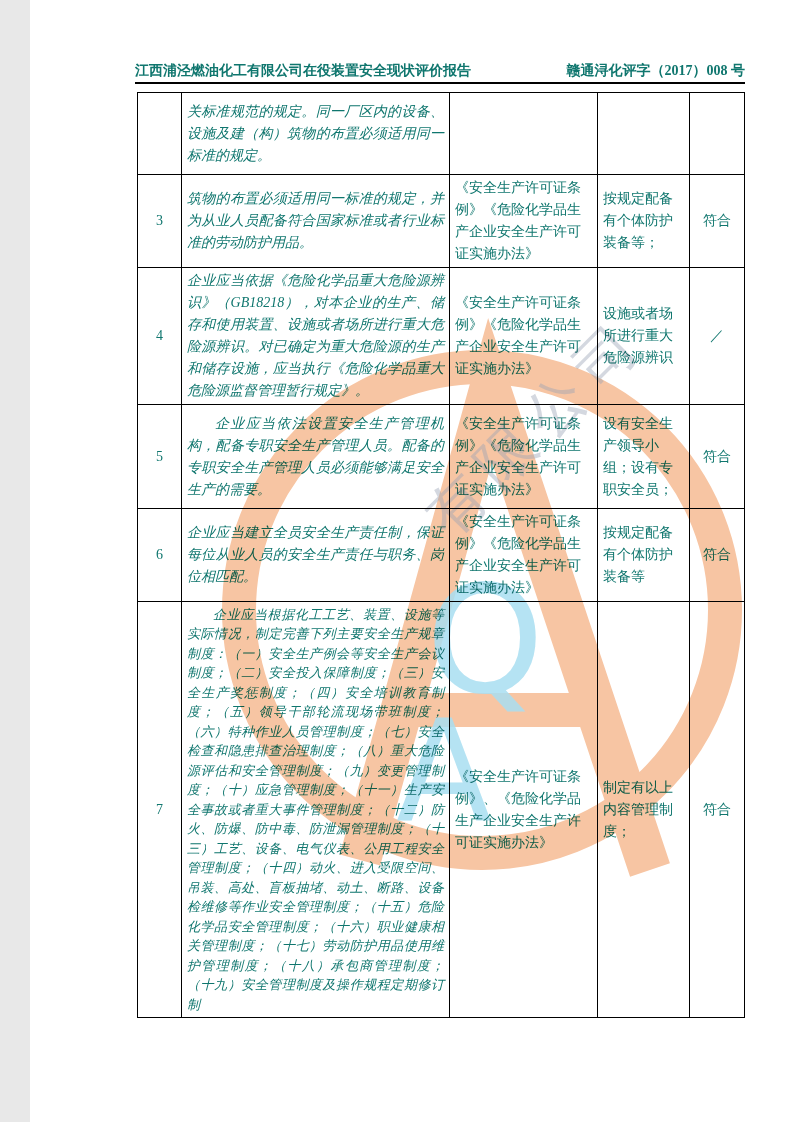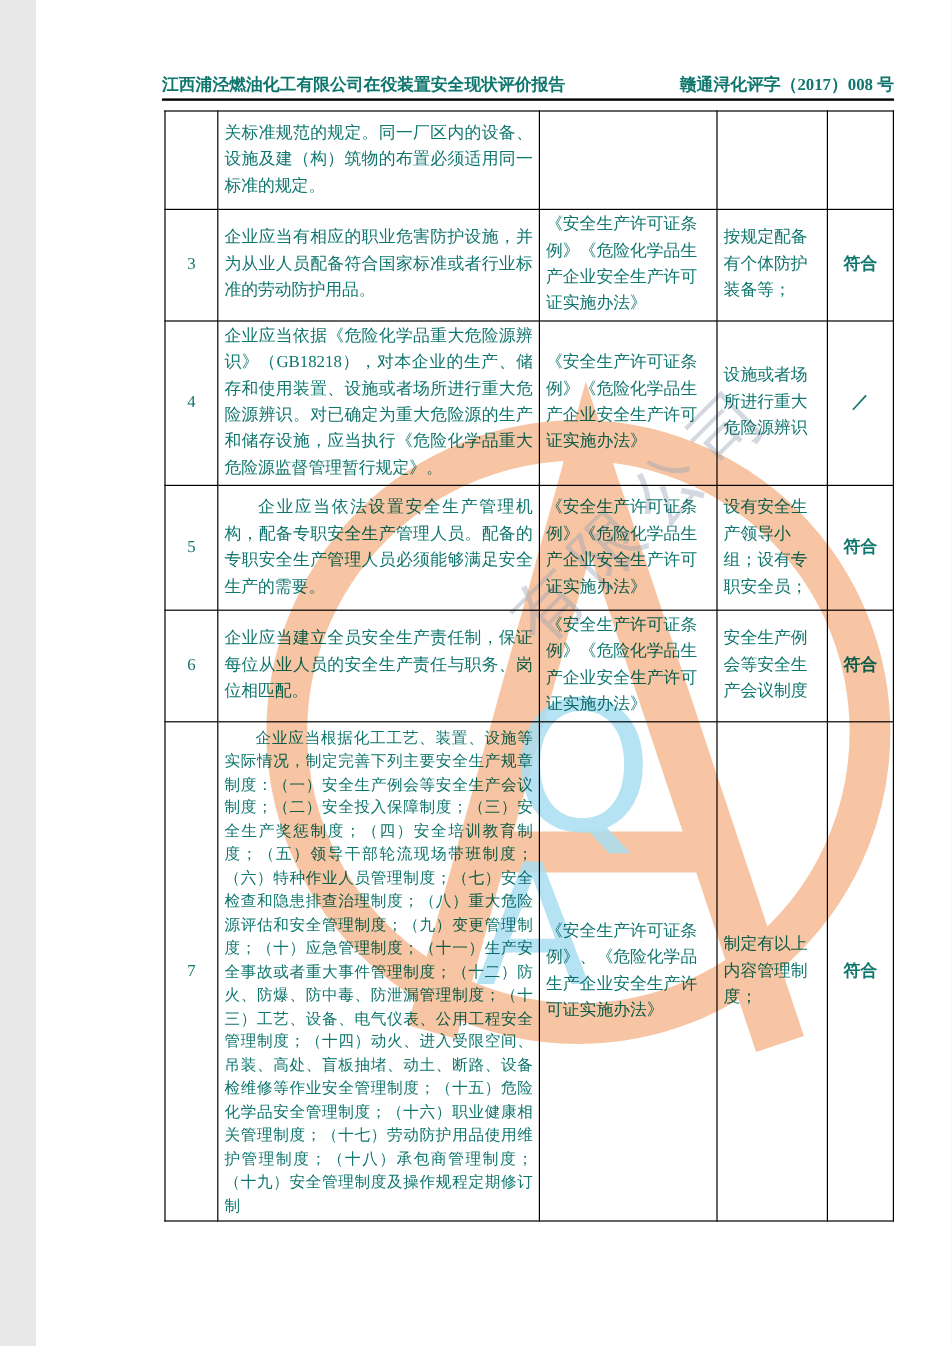--- a/index.html
+++ b/index.html
@@ -28,24 +28,24 @@
   }
   table.eval td{
     border:1px solid #000;
     padding:2px 5px;
     font-size:14px;line-height:22px;
     vertical-align:middle;
     overflow:hidden;
     word-break:break-all;
   }
   .col-no{width:44px;text-align:center;font-size:13px;font-family:"Liberation Serif",serif;}
-  .col-content{width:268px;text-align:justify;vertical-align:top;}
+  .col-content{width:268px;text-align:justify;vertical-align:top;font-style:italic;}
   .col-basis{width:148px;text-align:left;}
   .col-status{width:92px;}
-  .col-result{width:55px;text-align:center;font-weight:bold;}
+  .col-result{width:55px;text-align:center;}
   tr.row-0{height:82px;}
   tr.row-1{height:88px;}
   tr.row-2{height:136px;}
   tr.row-3{height:104px;}
   tr.row-4{height:87px;}
   tr.row-5{height:416px;}
   tr.row-3 td.col-content,
   tr.row-5 td.col-content{text-indent:2em;}
   tr.row-5 td.col-content{font-size:13px;line-height:19.5px;}
   
@@ -83,21 +83,21 @@
     <tbody>
         <tr class="row-0">
           <td class="col-no"></td>
           <td class="col-content">关标准规范的规定。同一厂区内的设备、设施及建（构）筑物的布置必须适用同一标准的规定。</td>
           <td class="col-basis"></td>
           <td class="col-status"></td>
           <td class="col-result"></td>
         </tr>
         <tr class="row-1">
           <td class="col-no">3</td>
-          <td class="col-content">企业应当有相应的职业危害防护设施，并为从业人员配备符合国家标准或者行业标准的劳动防护用品。</td>
+          <td class="col-content">筑物的布置必须适用同一标准的规定，并为从业人员配备符合国家标准或者行业标准的劳动防护用品。</td>
           <td class="col-basis">《安全生产许可证条例》《危险化学品生产企业安全生产许可证实施办法》</td>
           <td class="col-status">按规定配备有个体防护装备等；</td>
           <td class="col-result">符合</td>
         </tr>
         <tr class="row-2">
           <td class="col-no">4</td>
           <td class="col-content">企业应当依据《危险化学品重大危险源辨识》（GB18218），对本企业的生产、储存和使用装置、设施或者场所进行重大危险源辨识。对已确定为重大危险源的生产和储存设施，应当执行《危险化学品重大危险源监督管理暂行规定》。</td>
           <td class="col-basis">《安全生产许可证条例》《危险化学品生产企业安全生产许可证实施办法》</td>
           <td class="col-status">设施或者场所进行重大危险源辨识</td>
           <td class="col-result">／</td>
@@ -106,21 +106,21 @@
           <td class="col-no">5</td>
           <td class="col-content">企业应当依法设置安全生产管理机构，配备专职安全生产管理人员。配备的专职安全生产管理人员必须能够满足安全生产的需要。</td>
           <td class="col-basis">《安全生产许可证条例》《危险化学品生产企业安全生产许可证实施办法》</td>
           <td class="col-status">设有安全生产领导小组；设有专职安全员；</td>
           <td class="col-result">符合</td>
         </tr>
         <tr class="row-4">
           <td class="col-no">6</td>
           <td class="col-content">企业应当建立全员安全生产责任制，保证每位从业人员的安全生产责任与职务、岗位相匹配。</td>
           <td class="col-basis">《安全生产许可证条例》《危险化学品生产企业安全生产许可证实施办法》</td>
-          <td class="col-status">安全生产例会等安全生产会议制度</td>
+          <td class="col-status">按规定配备有个体防护装备等</td>
           <td class="col-result">符合</td>
         </tr>
         <tr class="row-5">
           <td class="col-no">7</td>
           <td class="col-content">企业应当根据化工工艺、装置、设施等实际情况，制定完善下列主要安全生产规章制度：（一）安全生产例会等安全生产会议制度；（二）安全投入保障制度；（三）安全生产奖惩制度；（四）安全培训教育制度；（五）领导干部轮流现场带班制度；（六）特种作业人员管理制度；（七）安全检查和隐患排查治理制度；（八）重大危险源评估和安全管理制度；（九）变更管理制度；（十）应急管理制度；（十一）生产安全事故或者重大事件管理制度；（十二）防火、防爆、防中毒、防泄漏管理制度；（十三）工艺、设备、电气仪表、公用工程安全管理制度；（十四）动火、进入受限空间、吊装、高处、盲板抽堵、动土、断路、设备检维修等作业安全管理制度；（十五）危险化学品安全管理制度；（十六）职业健康相关管理制度；（十七）劳动防护用品使用维护管理制度；（十八）承包商管理制度；（十九）安全管理制度及操作规程定期修订制</td>
           <td class="col-basis">《安全生产许可证条例》、《危险化学品生产企业安全生产许可证实施办法》</td>
           <td class="col-status">制定有以上内容管理制度；</td>
           <td class="col-result">符合</td>
         </tr>
       </tbody>

